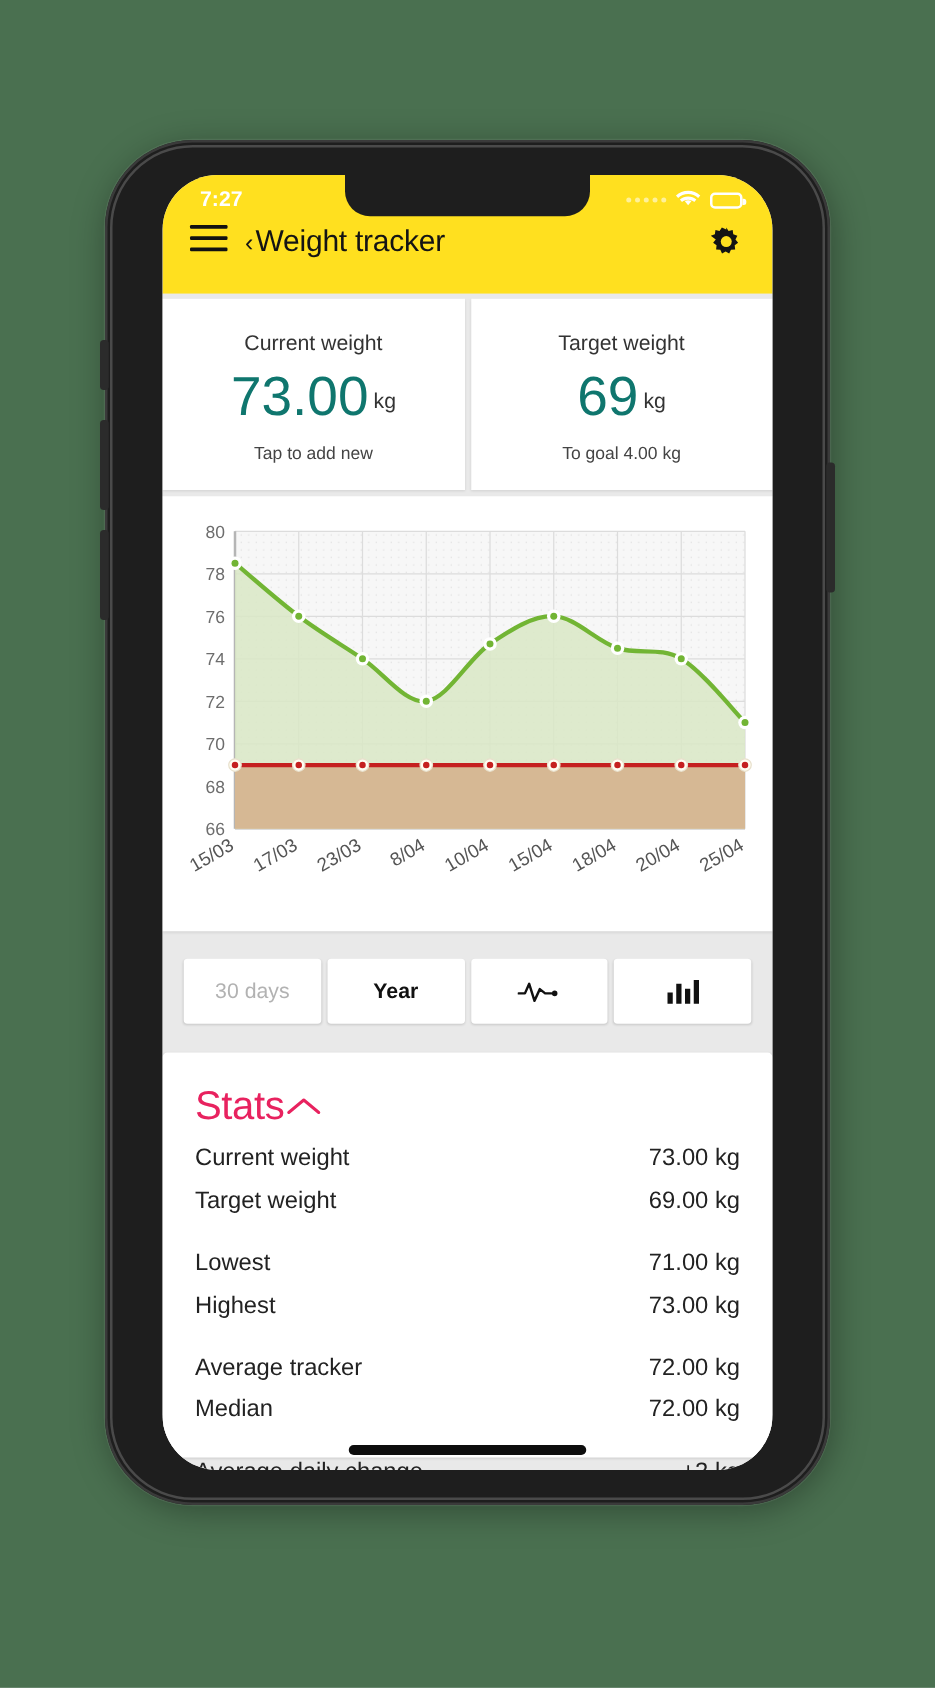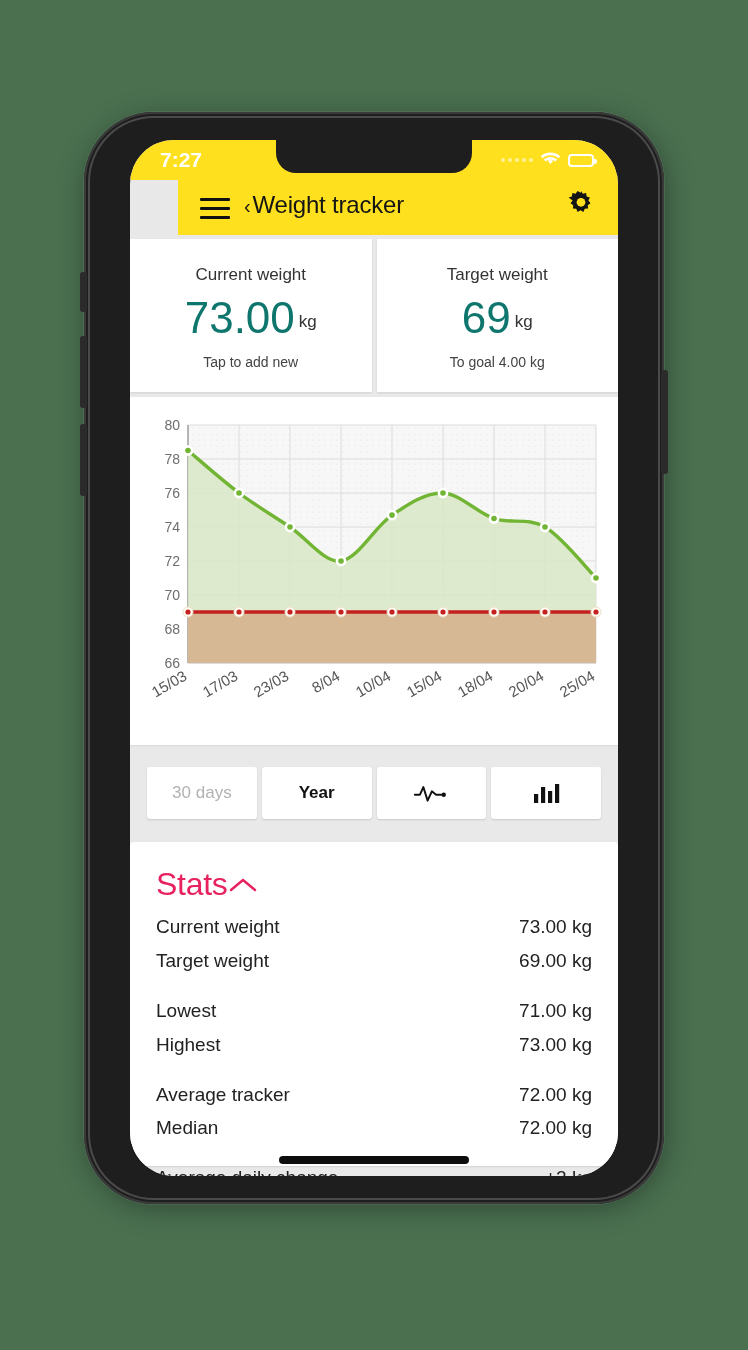--- a/index.html
+++ b/index.html
@@ -91,45 +91,44 @@
   
   .statusbar {
     position: relative;
     height: 40px;
     background: #ffe01f;
     display: flex;
     align-items: center;
     justify-content: space-between;
     padding: 0 24px 0 30px;
     color: #fff;
-    font-size: 21px;
+    font-size: 17px;
     font-weight: bold;
     z-index: 20;
   }
   .sb-right { display: flex; align-items: center; gap: 7px; }
   .dots { display: flex; gap: 3px; align-items: center; }
   .dots i { width: 4px; height: 4px; border-radius: 50%; background: rgba(255,255,255,0.55); display:block; }
   .battery {
     width: 26px; height: 13px; border: 2px solid #fff; border-radius: 4px;
     position: relative;
   }
   .battery::after {
     content:""; position:absolute; right:-5px; top:3.5px;
     width:3px; height:5px; background:#fff; border-radius:0 2px 2px 0;
   }
 
   
   .appbar {
     height: 55px;
     background: #ffe01f;
     display: flex;
-    align-items: flex-end;
-    padding: 0 22px 16px 22px;
+    align-items: flex-start;
+    padding: 0 22px 0 22px;
     gap: 14px;
-    margin-left: 48px;
   }
   .hamburger { width: 30px; display: flex; flex-direction: column; gap: 6px; cursor: pointer; }
   .hamburger span { display:block; height: 3px; background: #111; border-radius: 1px; }
   .appbar-title {
     flex: 1;
     font-size: 24px;
     color: #141414;
     letter-spacing: -0.2px;
   }
   .chev-back { font-size: 20px; color: #141414; margin-right: 2px; }

